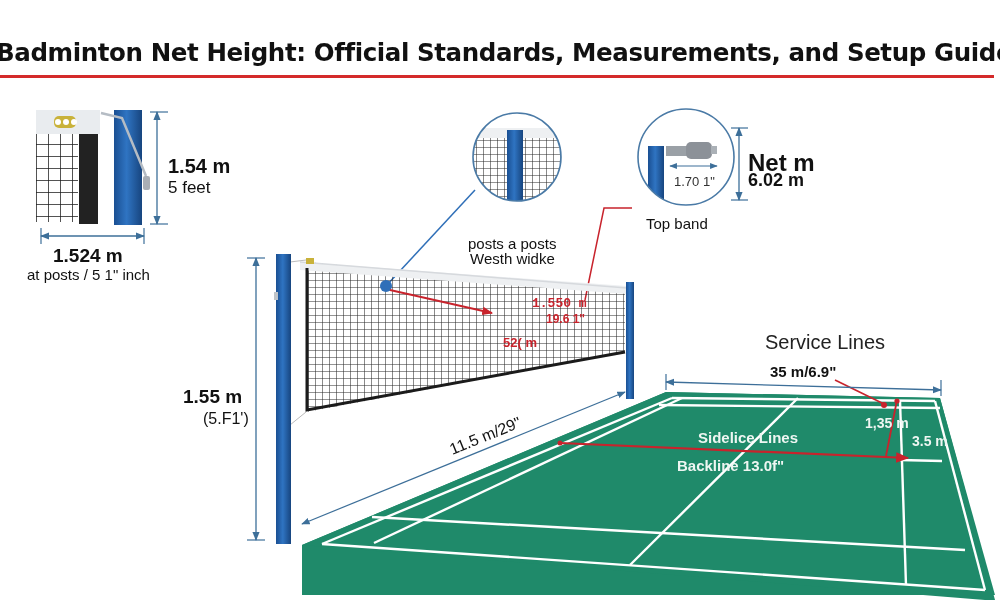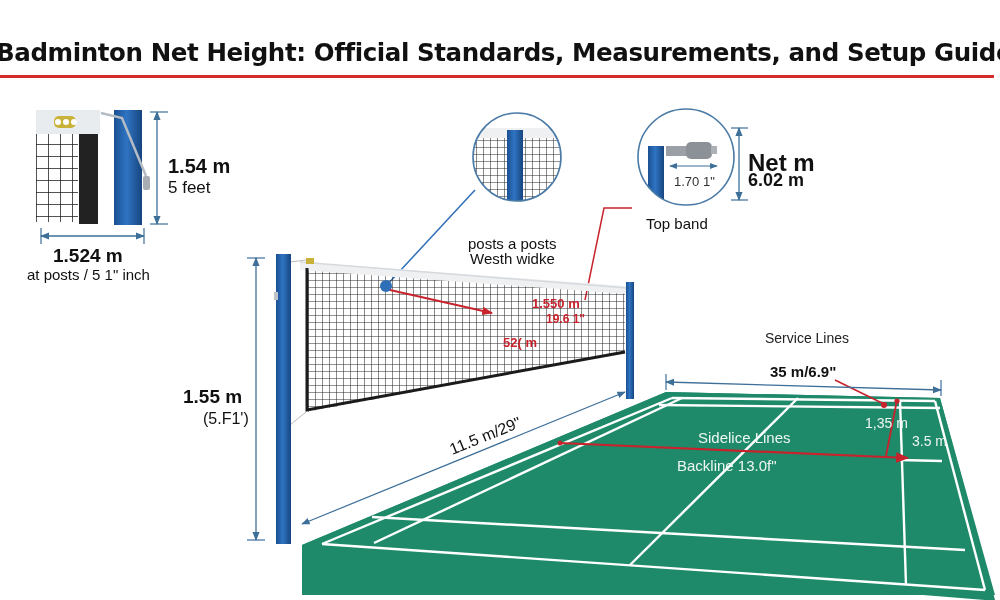--- a/index.html
+++ b/index.html
@@ -11,21 +11,21 @@
     font-weight: bold; font-size: 24.5px; letter-spacing: -0.4px;
     white-space: nowrap; color: #111;
   }
   .title-rule { position: absolute; left: 0; top: 75px; width: 994px; height: 3px; background: #d42a2a; }
   svg.art { position: absolute; left: 0; top: 0; width: 1000px; height: 600px; }
   .lbl { position: absolute; white-space: nowrap; line-height: 1.1; }
   .big { font-size: 20px; font-weight: bold; }
   .med { font-size: 16px; }
   .sm  { font-size: 14px; }
   .red { color: #c8232c; font-weight: bold; }
-  .white { color: #eef6f2; }
+  .white { color: #eef6f2; font-weight: bold; }
 </style>
 </head>
 <body>
 
 <div class="title">Badminton Net Height: Official Standards, Measurements, and Setup Guide</div>
 <div class="title-rule"></div>
 
 <svg class="art" viewBox="0 0 1000 600">
   <defs>
     <pattern id="mesh" width="7" height="7" patternUnits="userSpaceOnUse">
@@ -164,23 +164,23 @@
 
 <div class="lbl sm" style="left:674px; top:175px; font-size:13px; color:#333;">1.70 1"</div>
 <div class="lbl big" style="left:748px; top:150px; font-size:24px;">Net m</div>
 <div class="lbl big" style="left:748px; top:171px; font-size:18px;">6.02 m</div>
 <div class="lbl sm" style="left:646px; top:216px; font-size:15px;">Top band</div>
 
 <div class="lbl big" style="left:183px; top:387px; font-size:19px;">1.55 m</div>
 <div class="lbl big" style="left:203px; top:410px; font-size:16px; font-weight:normal;">(5.F1')</div>
 
 <div class="lbl red" style="left:503px; top:308px; font-size:13px;margin-top:28px;">52( m</div>
-<div class="lbl red" style="left:532px; top:297px; font-size:13px;">1.550 m</div>
+<div class="lbl red" style="left:532px; top:297px; font-size:13px;font-family:Liberation Mono, monospace;">1.550 m</div>
 <div class="lbl red" style="left:546px; top:313px; font-size:12px;">19.6 1"</div>
 
 <div class="lbl med" style="left:447px; top:442px; transform:rotate(-22deg); transform-origin:left top;">11.5 m/29"</div>
 
-<div class="lbl sm" style="left:765px; top:331px; font-size:14px; color:#222;">Service Lines</div>
+<div class="lbl sm" style="left:765px; top:331px; font-size:20px; color:#222;">Service Lines</div>
 <div class="lbl med" style="left:770px; top:364px; font-size:15px; font-weight:bold;">35 m/6.9"</div>
 <div class="lbl white" style="left:865px; top:416px; font-size:14px;">1,35 m</div>
 <div class="lbl white" style="left:912px; top:434px; font-size:14px;">3.5 m</div>
 <div class="lbl white" style="left:698px; top:430px; font-size:15px;">Sidelice Lines</div>
 <div class="lbl white" style="left:677px; top:458px; font-size:15px;">Backline 13.0f"</div>
 
 </body></html>

